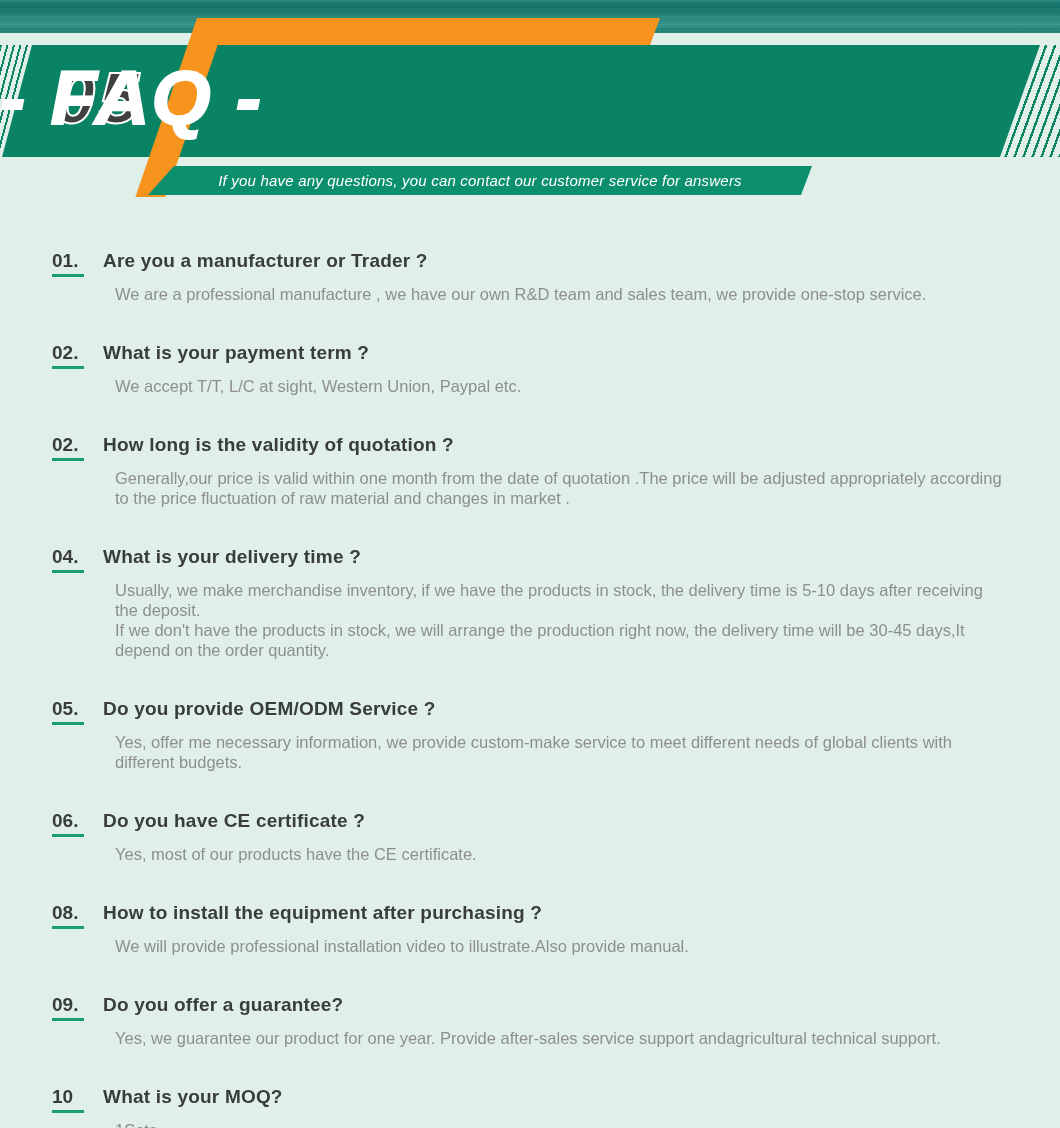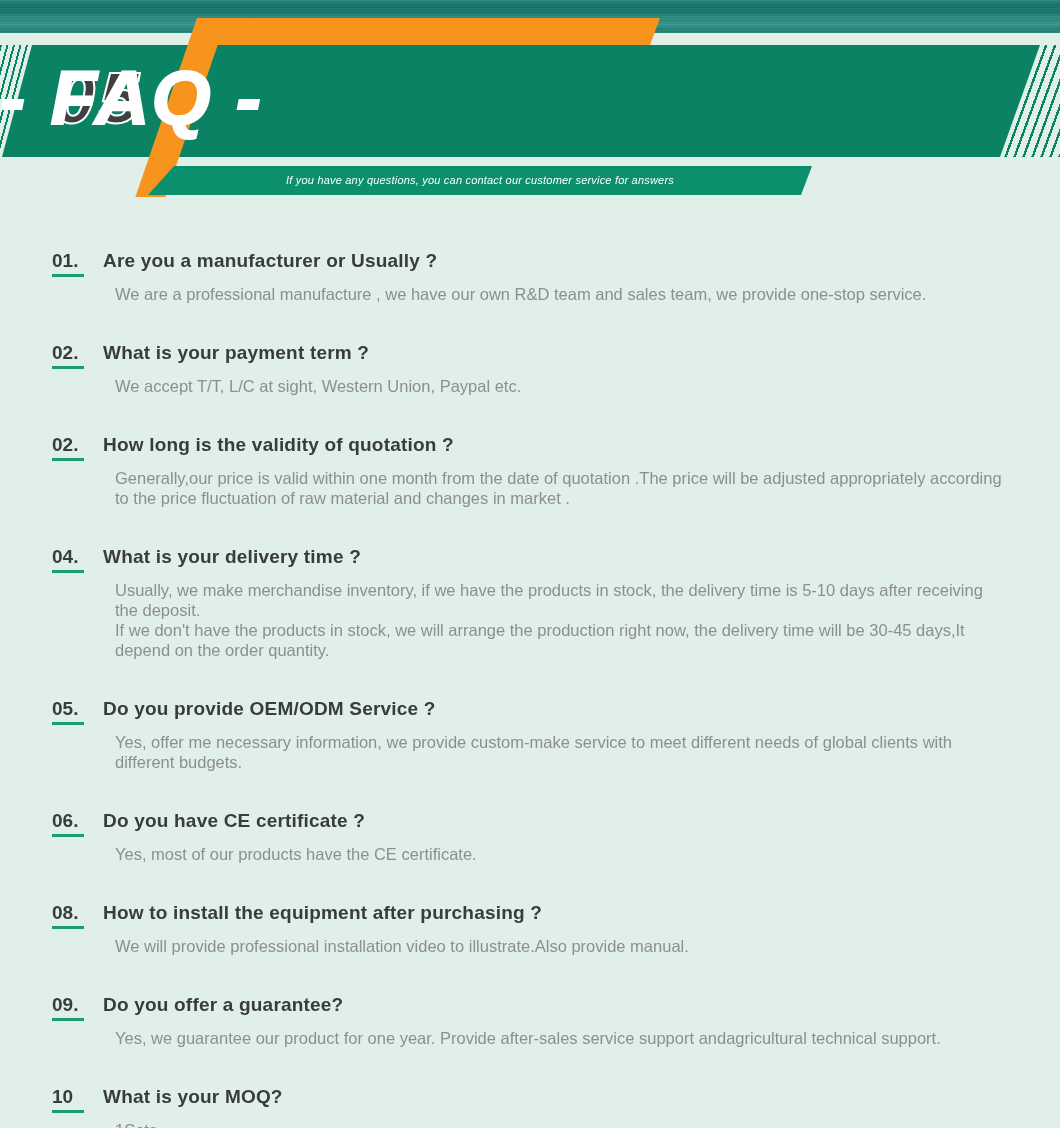--- a/index.html
+++ b/index.html
@@ -52,21 +52,21 @@
     letter-spacing:2px;-webkit-text-stroke:2px #ffffff;
   }
   
   .subtitle-bar{
     position:absolute;left:148px;top:166px;width:664px;height:29px;
     background:#0c8f6d;
     clip-path:polygon(26px 0,100% 0,calc(100% - 11px) 100%,0 100%);
   }
   .subtitle-text{
     display:block;line-height:29px;text-align:center;
-    color:#ffffff;font-style:italic;font-size:11px;letter-spacing:.2px;
+    color:#ffffff;font-style:italic;font-size:15px;letter-spacing:.2px;
   }
   
   .faq-list{position:absolute;left:52px;top:250px;width:965px;}
   .faq-item{display:flex;margin-bottom:26px;justify-content:center;}
   .faq-num{
     flex:none;width:51px;font-size:19px;line-height:22px;
     font-weight:bold;color:#383c3a;
   }
   .faq-num b{
     display:inline-block;font-weight:bold;min-width:32px;
@@ -101,21 +101,21 @@
 
 <div class="subtitle-bar">
   <span class="subtitle-text">If you have any questions, you can contact our customer service for answers</span>
 </div>
 
 <div class="faq-list">
 
     <div class="faq-item">
       <div class="faq-num"><b>01.</b></div>
       <div class="faq-content">
-        <p class="faq-question">Are you a manufacturer or Usually ?</p>
+        <p class="faq-question">Are you a manufacturer or Trader ?</p>
         <p class="faq-answer">We are a professional manufacture , we have our own R&amp;D team and sales team, we provide one-stop service.</p>
       </div>
     </div>
 
     <div class="faq-item">
       <div class="faq-num"><b>02.</b></div>
       <div class="faq-content">
         <p class="faq-question">What is your payment term ?</p>
         <p class="faq-answer">We accept T/T, L/C at sight, Western Union, Paypal etc.</p>
       </div>

